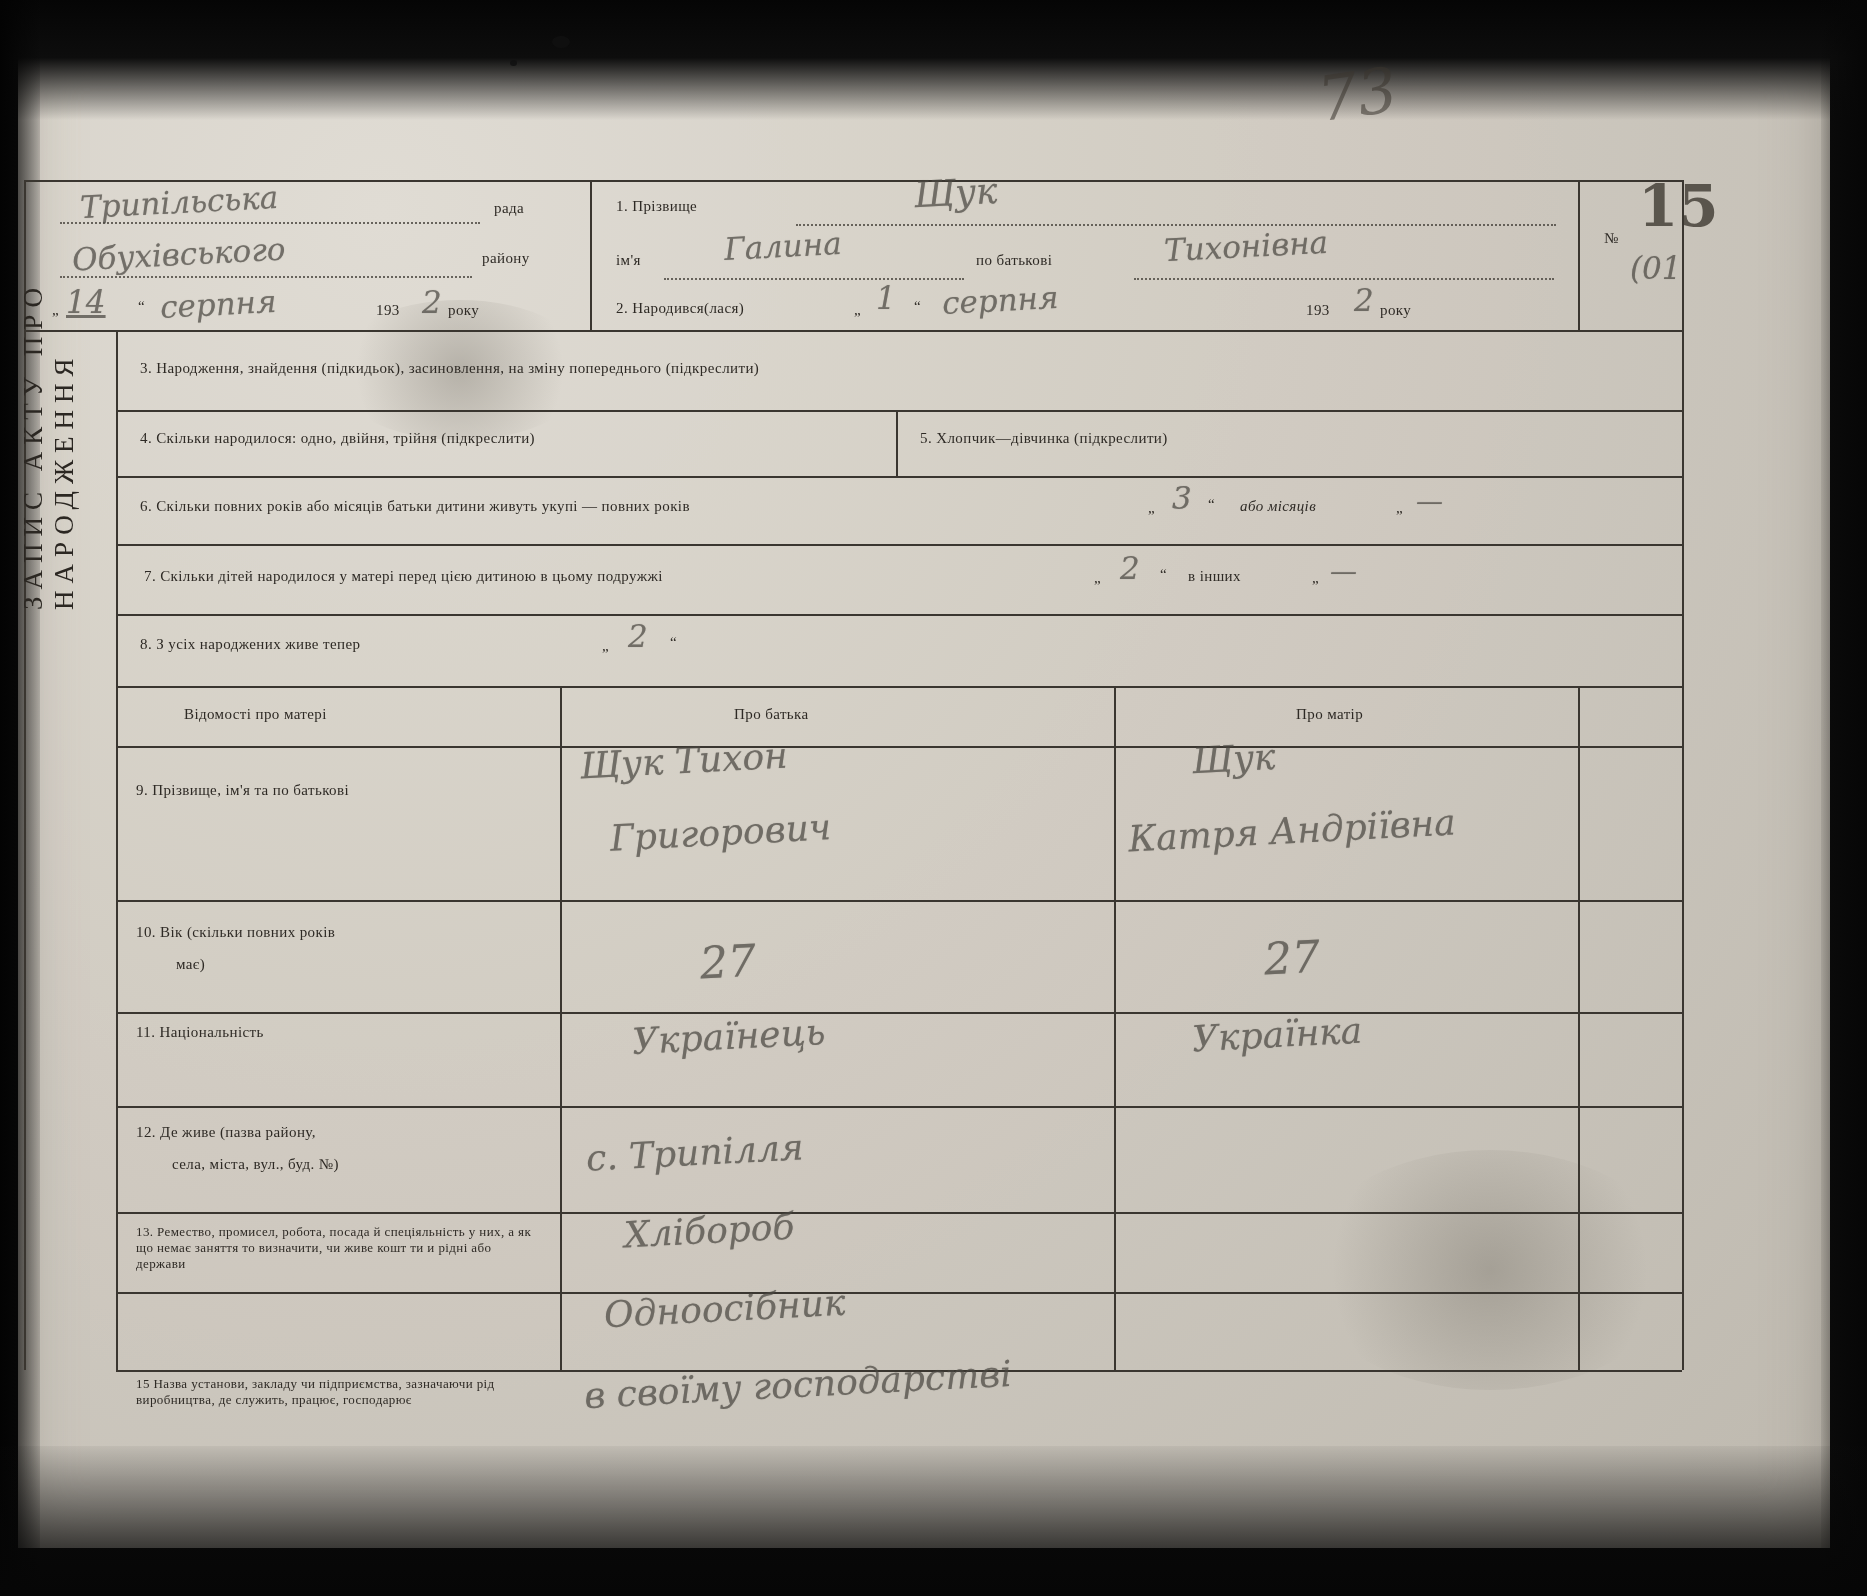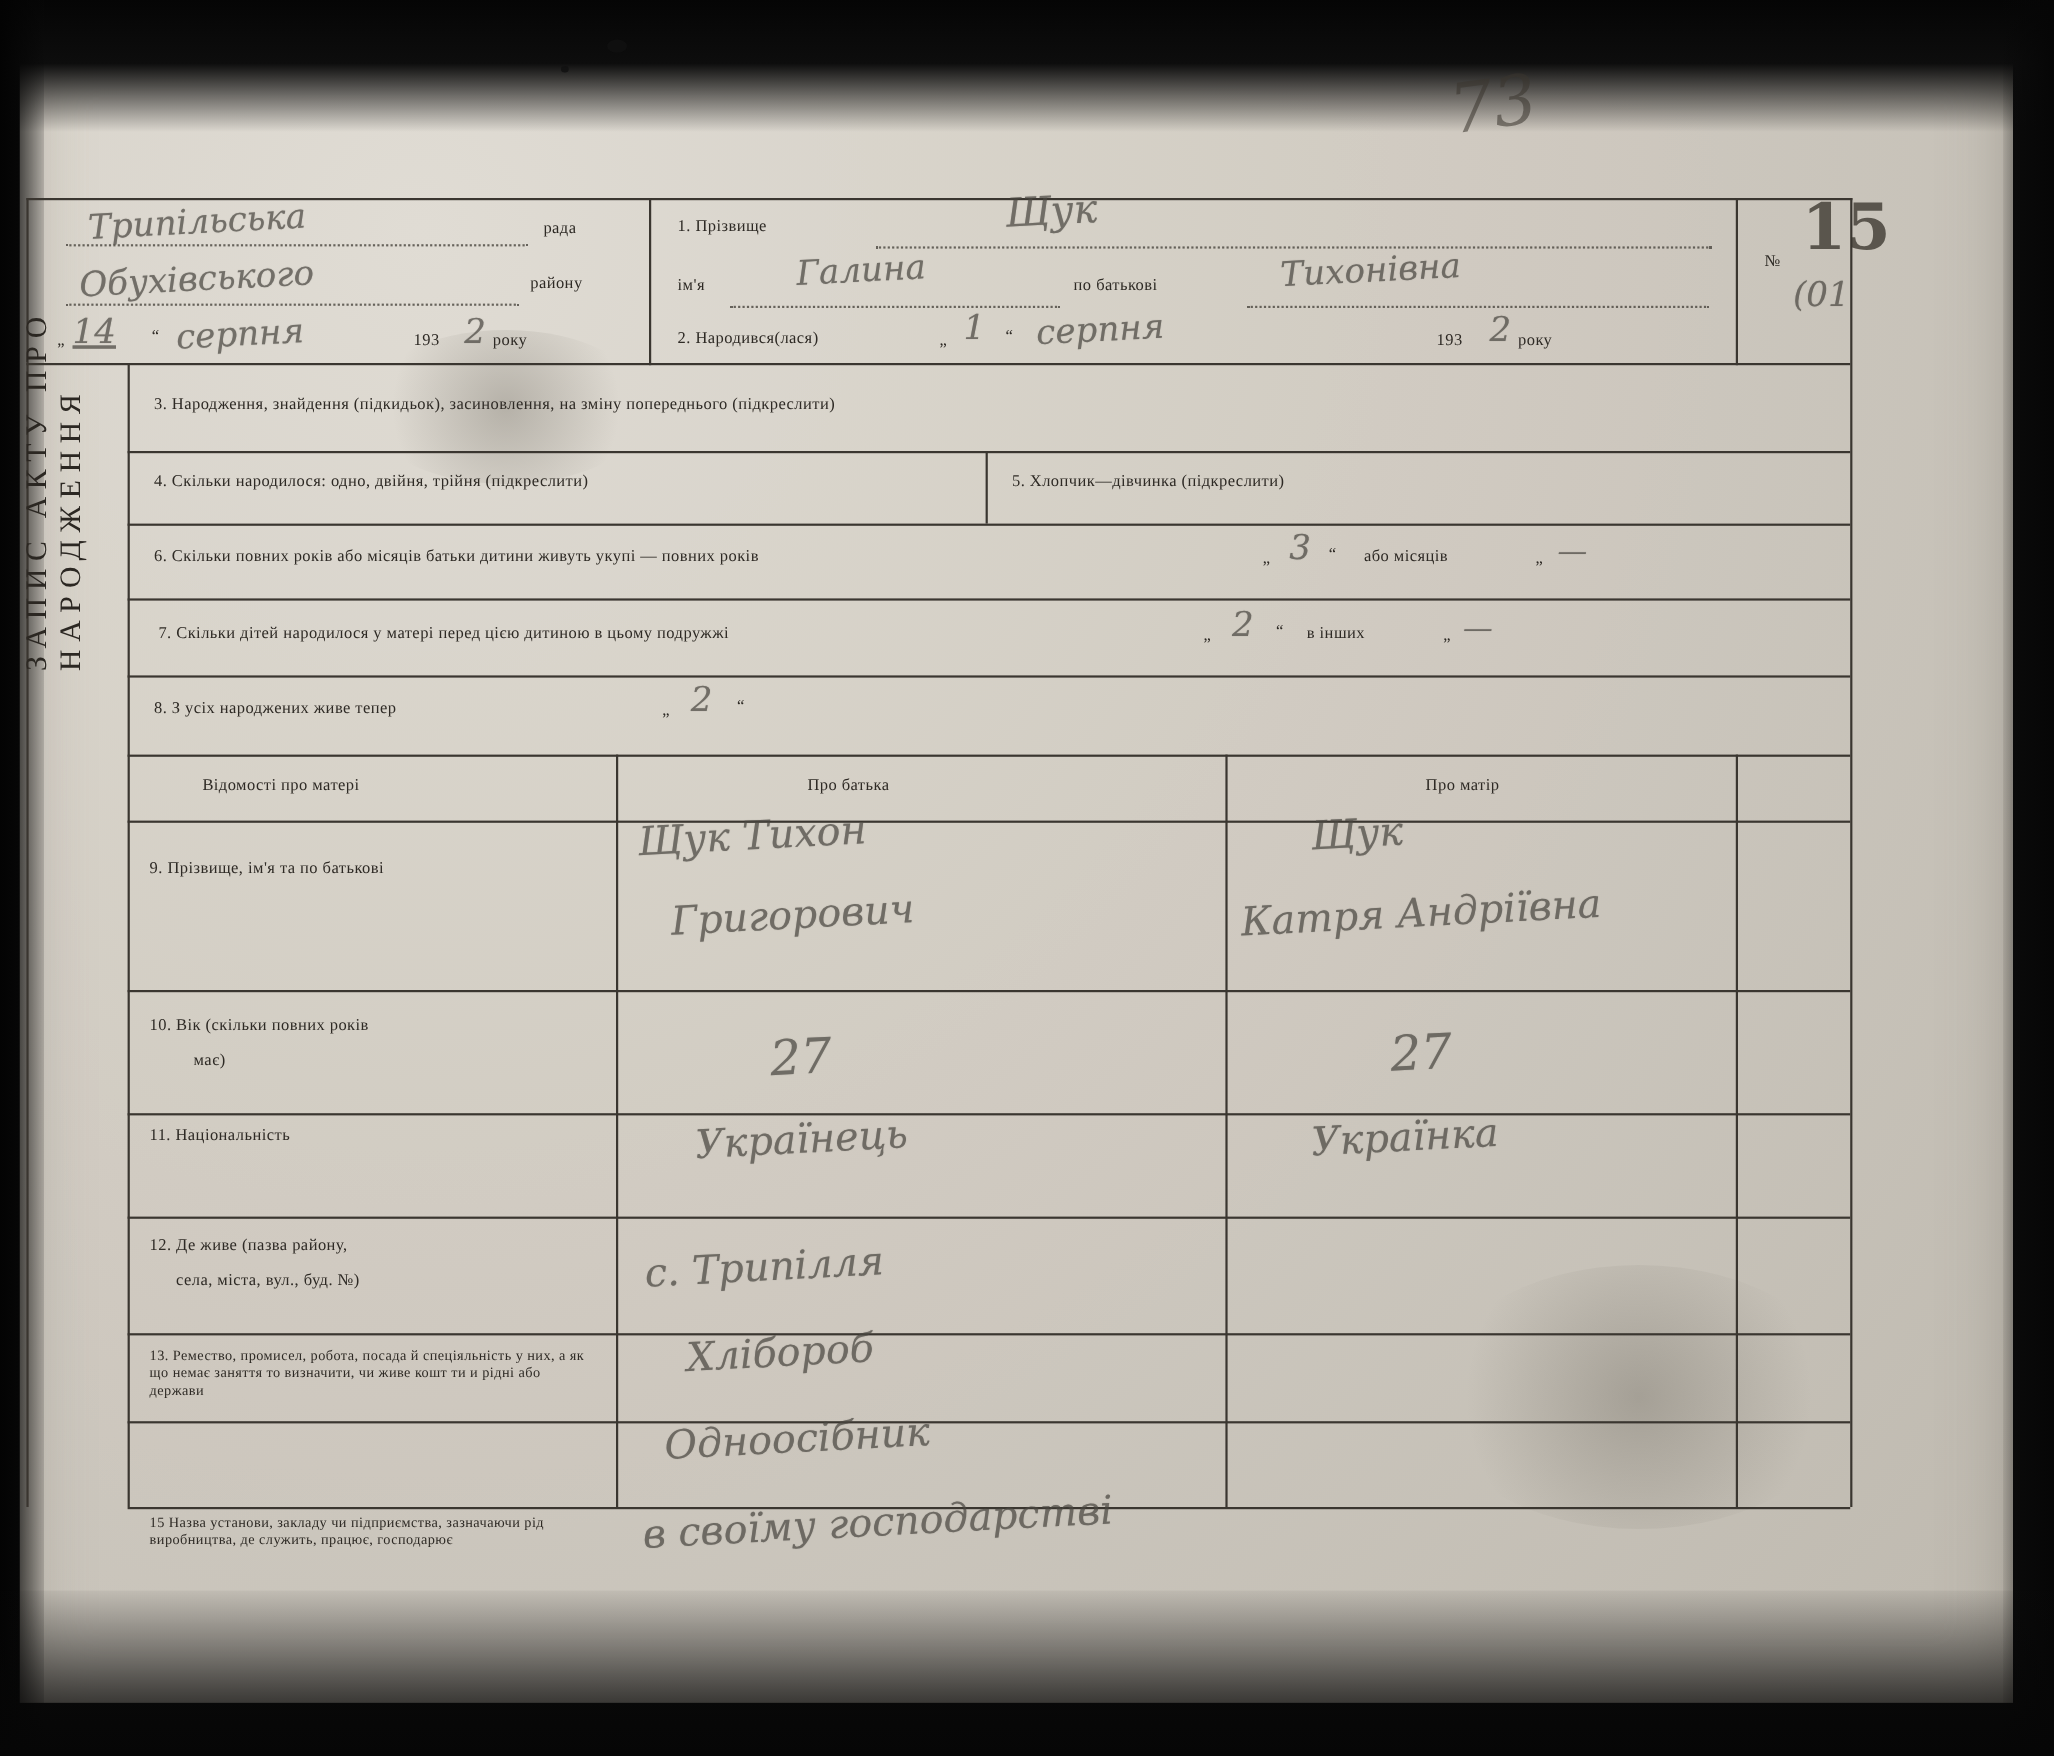--- a/index.html
+++ b/index.html
@@ -160,21 +160,21 @@
     <div class="vertical">ЗАПИС АКТУ ПРО НАРОДЖЕННЯ</div>
 
     <div class="txt f21" style="left:116px;top:180px;">3. Народження, знайдення (підкидьок), засиновлення, на зміну попереднього (підкреслити)</div>
     <div class="txt f21" style="left:116px;top:250px;">4. Скільки народилося: одно, двійня, трійня (підкреслити)</div>
     <div class="txt f21" style="left:896px;top:250px;">5. Хлопчик—дівчинка (підкреслити)</div>
 
     <div class="txt f21" style="left:116px;top:318px;">6. Скільки повних років або місяців батьки дитини живуть  укупі — повних років</div>
     <div class="txt f21" style="left:1124px;top:320px;">„</div>
     <div class="hw hw-m" style="left:1148px;top:300px;">3</div>
     <div class="txt f21" style="left:1184px;top:316px;">“</div>
-    <div class="txt f21" style="left:1216px;top:318px;">або місяців</div>
+    <div class="txt f21" style="left:1216px;top:318px;font-style:italic;">або місяців</div>
     <div class="txt f21" style="left:1372px;top:320px;">„</div>
     <div class="hw hw-s" style="left:1392px;top:306px;">—</div>
 
     <div class="txt f21" style="left:120px;top:388px;">7. Скільки дітей народилося у матері перед цією дитиною в цьому подружжі</div>
     <div class="txt f21" style="left:1070px;top:390px;">„</div>
     <div class="hw hw-m" style="left:1096px;top:370px;">2</div>
     <div class="txt f21" style="left:1136px;top:386px;">“</div>
     <div class="txt f21" style="left:1164px;top:388px;">в інших</div>
     <div class="txt f21" style="left:1288px;top:390px;">„</div>
     <div class="hw hw-s" style="left:1306px;top:376px;">—</div>
@@ -197,21 +197,21 @@
     <div class="txt f21" style="left:112px;top:744px;">10. Вік (скільки повних років</div>
     <div class="txt f21" style="left:152px;top:776px;">має)</div>
     <div class="hw hw-l tilt1" style="left:676px;top:756px;">27</div>
     <div class="hw hw-l tilt1" style="left:1240px;top:752px;">27</div>
 
     <div class="txt f21" style="left:112px;top:844px;">11. Національність</div>
     <div class="hw hw-b tilt1" style="left:608px;top:836px;">Українець</div>
     <div class="hw hw-b tilt1" style="left:1168px;top:834px;">Українка</div>
 
     <div class="txt f21" style="left:112px;top:944px;">12. Де живе (пазва району,</div>
-    <div class="txt f21" style="left:136px;top:976px;">села, міста, вул., буд. №)</div>
+    <div class="txt f21" style="left:148px;top:976px;">села, міста, вул., буд. №)</div>
     <div class="hw hw-b tilt1" style="left:562px;top:952px;">с. Трипілля</div>
 
     <div class="txt f12" style="left:112px;top:1044px;width:400px;">13. Ремество, промисел, робота, посада й спеціяльність у них, а як що немає заняття то визначити, чи живе кошт ти и рідні або держави</div>
     <div class="hw hw-b tilt1" style="left:600px;top:1030px;">Хлібороб</div>
 
     <div class="hw hw-b tilt1" style="left:580px;top:1108px;">Одноосібник</div>
 
     <div class="txt f12" style="left:112px;top:1196px;width:400px;">15 Назва установи, закладу чи підприємства, зазначаючи рід виробництва, де служить, працює, господарює</div>
     <div class="hw hw-b tilt1" style="left:560px;top:1184px;">в своїму господарстві</div>
 

